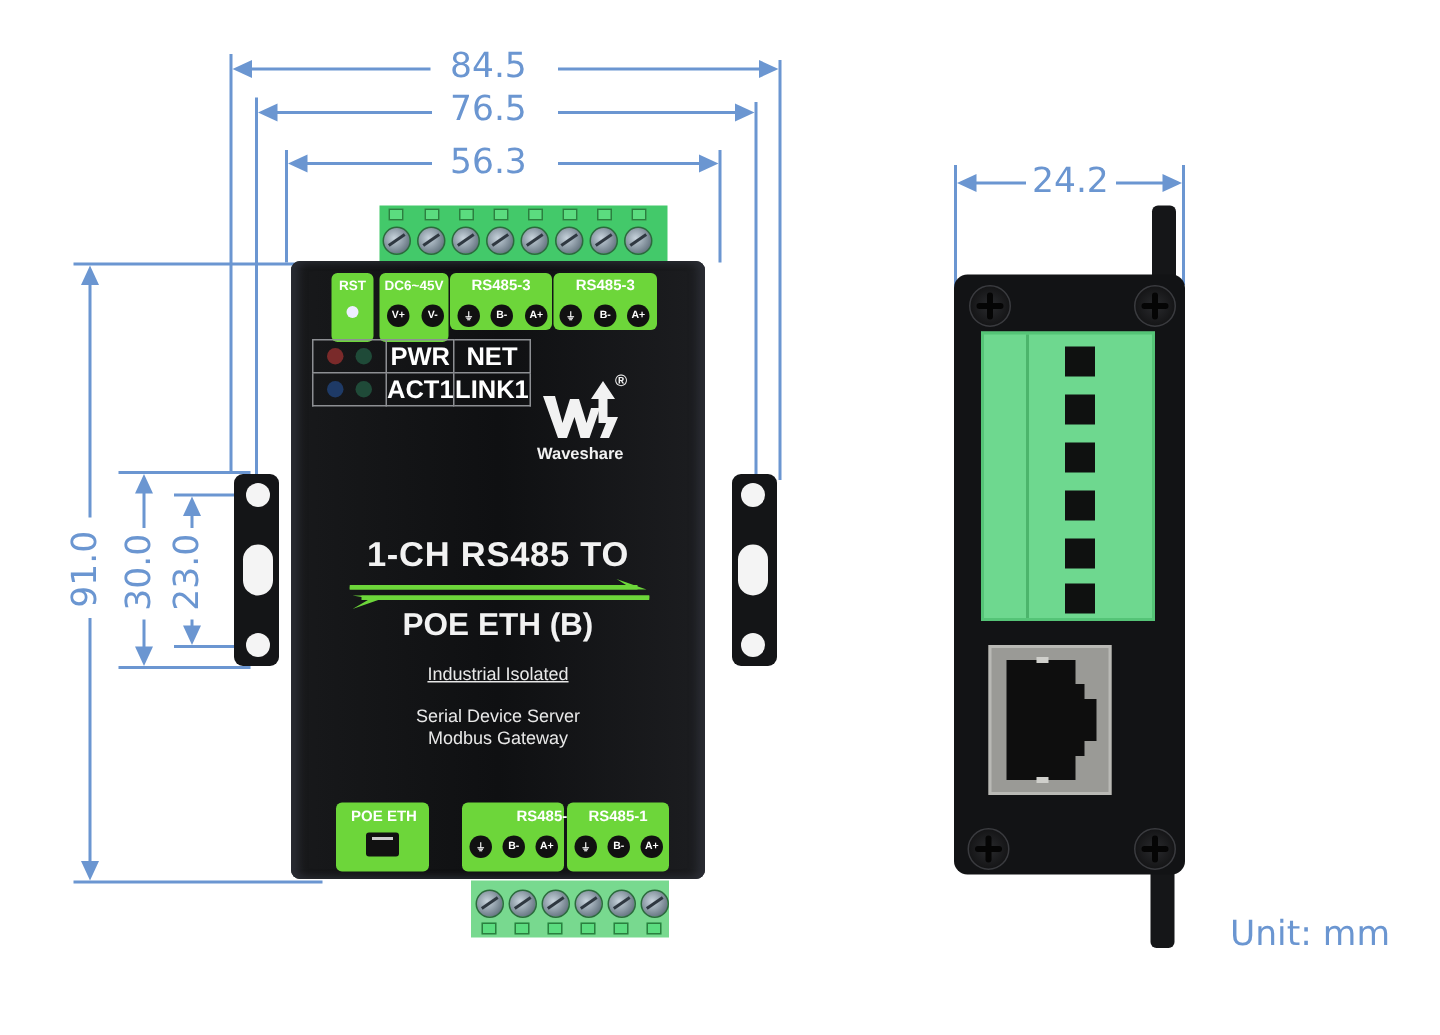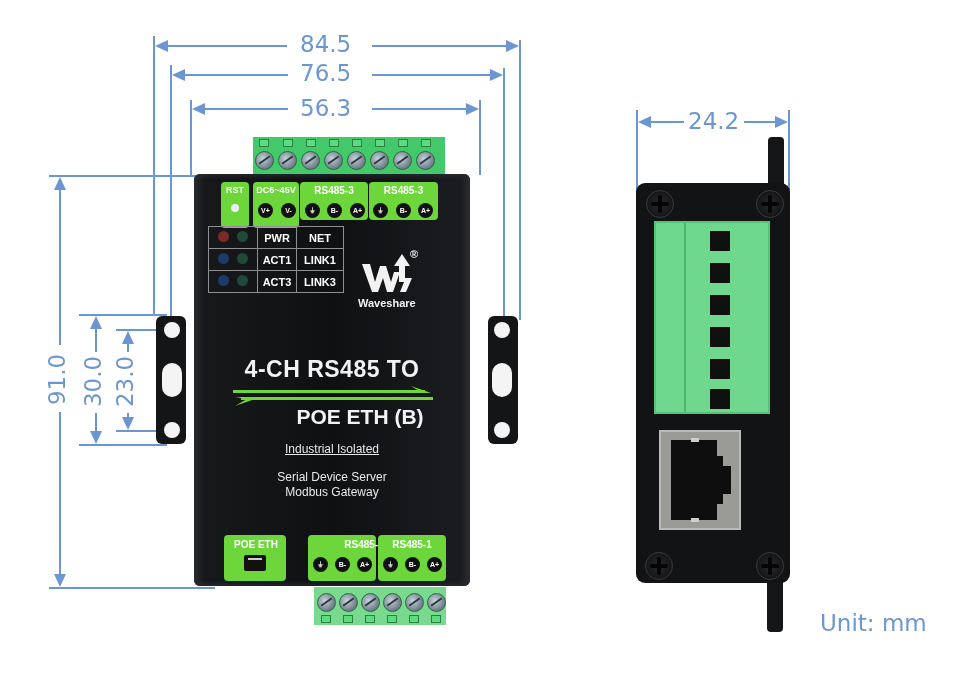--- a/index.html
+++ b/index.html
@@ -18,24 +18,24 @@
   .hole{position:absolute;width:16px;height:16px;border-radius:50%;background:#f4f4f4;}
   .keyhole{position:absolute;width:20px;height:34px;background:#f4f4f4;border-radius:10px;}
   .terminal-block{position:absolute;background:#43c96a;}
   .screw{position:absolute;width:17px;height:17px;border-radius:50%;background:radial-gradient(circle at 40% 40%,#c7d3dc,#6d7c88 70%,#3e4851);border:1px solid #2b6a3c;}
   .screw::after{content:"";position:absolute;left:2px;top:7px;width:13px;height:2px;background:#2f3841;transform:rotate(-35deg);}
   .tab{position:absolute;width:8px;height:6px;border:1px solid #2b7f3f;background:#5bdc7f;}
   .green-label{position:absolute;background:#6dd63a;border-radius:4px;}
   .label-txt{position:absolute;color:#fff;font-size:10px;font-weight:bold;text-align:center;white-space:nowrap;}
   .pin{position:absolute;width:15px;height:15px;border-radius:50%;background:#111;color:#fff;font-size:7px;font-weight:bold;display:flex;align-items:center;justify-content:center;}
   .led-table{position:absolute;left:208px;top:226px;border-collapse:collapse;}
-  .led-table td{border:1.5px solid #8d8f93;height:21px;padding:0;color:#fff;font-size:11px;font-weight:bold;text-align:center;}
+  .led-table td{border:1.5px solid #8d8f93;height:21px;padding:0;color:#fff;font-size:17px;font-weight:bold;text-align:center;}
   .led{display:inline-block;width:11px;height:11px;border-radius:50%;margin:0 4px;}
   .title1{position:absolute;left:194px;width:276px;top:356px;color:#f2f2f2;font-size:23px;font-weight:bold;text-align:center;letter-spacing:0.5px;}
-  .title2{position:absolute;left:194px;width:276px;top:405px;color:#f2f2f2;font-size:21px;font-weight:bold;text-align:center;margin-left:28px;}
+  .title2{position:absolute;left:194px;width:276px;top:405px;color:#f2f2f2;font-size:21px;font-weight:bold;text-align:center;}
   .sub{position:absolute;left:194px;width:276px;color:#e8e8e8;font-size:12px;text-align:center;line-height:15px;}
 
   
   .side-body{position:absolute;left:636px;top:183px;width:154px;height:400px;background:#121315;border-radius:9px;}
   .side-ear{position:absolute;width:16px;background:#151618;border-radius:4px;}
   .phillips{position:absolute;width:26px;height:26px;border-radius:50%;background:radial-gradient(circle,#2a2b2e,#0c0c0d);border:1px solid #3a3b3f;}
   .phillips::before,.phillips::after{content:"";position:absolute;left:11px;top:4px;width:4px;height:18px;background:#050505;border-radius:2px;}
   .phillips::after{transform:rotate(90deg);}
   .side-conn{position:absolute;left:654px;top:221px;width:116px;height:193px;background:#6ed88f;border:2px solid #55c477;box-sizing:border-box;}
   .slot{position:absolute;width:20px;height:20px;background:#0f1110;}
@@ -151,38 +151,33 @@
       <tr>
     <td style="width:48px;"><span class="led" style="background:#7a2a2a;"></span><span class="led" style="background:#1f4a38;"></span></td>
     <td style="width:38px;">PWR</td>
     <td style="width:46px;">NET</td>
   </tr>
   <tr>
     <td><span class="led" style="background:#1e3a66;"></span><span class="led" style="background:#1f4a38;"></span></td>
     <td>ACT1</td>
     <td>LINK1</td>
   </tr>
-  <tr>
-    <td><span class="led" style="background:#1e3a66;"></span><span class="led" style="background:#1f4a38;"></span></td>
-    <td>ACT3</td>
-    <td>LINK3</td>
-  </tr>
 </tbody>
   </table>
 
 <div style="position:absolute;left:358px;top:250px;width:70px;height:60px;">
   <svg width="60" height="42" viewBox="0 0 60 42" style="position:absolute;left:2px;top:2px;">
     <path d="M2 12 L10 12 L15 30 L20 14 L26 14 L31 30 L34 20 L40 20 L33 40 L27 40 L23 26 L18 40 L12 40 Z" fill="#f2f2f2"></path>
     <path d="M42 2 L50 14 L45 14 L45 26 L52 26 L46 40 L40 40 L44 30 L39 30 L39 14 L34 14 Z" fill="#f2f2f2"></path>
   </svg>
   <div style="position:absolute;left:52px;top:-2px;color:#f2f2f2;font-size:11px;font-weight:bold;">®</div>
   <div style="position:absolute;left:0;top:47px;color:#f2f2f2;font-size:11px;font-weight:bold;">Waveshare</div>
 </div>
 
-<div class="title1">4-CH RS485 TO</div>
+<div class="title1">1-CH RS485 TO</div>
 <svg width="200" height="20" style="position:absolute;left:233px;top:386px;">
   <path d="M0 5 L186 5 L178 0 L198 7 L0 7 Z" fill="#6dd63a"></path>
   <path d="M2 11 L200 11 L200 13 L22 13 L2 20 L14 13 Z" fill="#6dd63a"></path>
   <rect x="0" y="4" width="192" height="3" fill="#6dd63a"></rect>
   <rect x="8" y="11" width="192" height="3" fill="#6dd63a"></rect>
 </svg>
 <div class="title2">POE ETH (B)</div>
 <div class="sub" style="top:442px;text-decoration:underline;">Industrial Isolated</div>
 <div class="sub" style="top:470px;">Serial Device Server</div>
 <div class="sub" style="top:485px;">Modbus Gateway</div>

